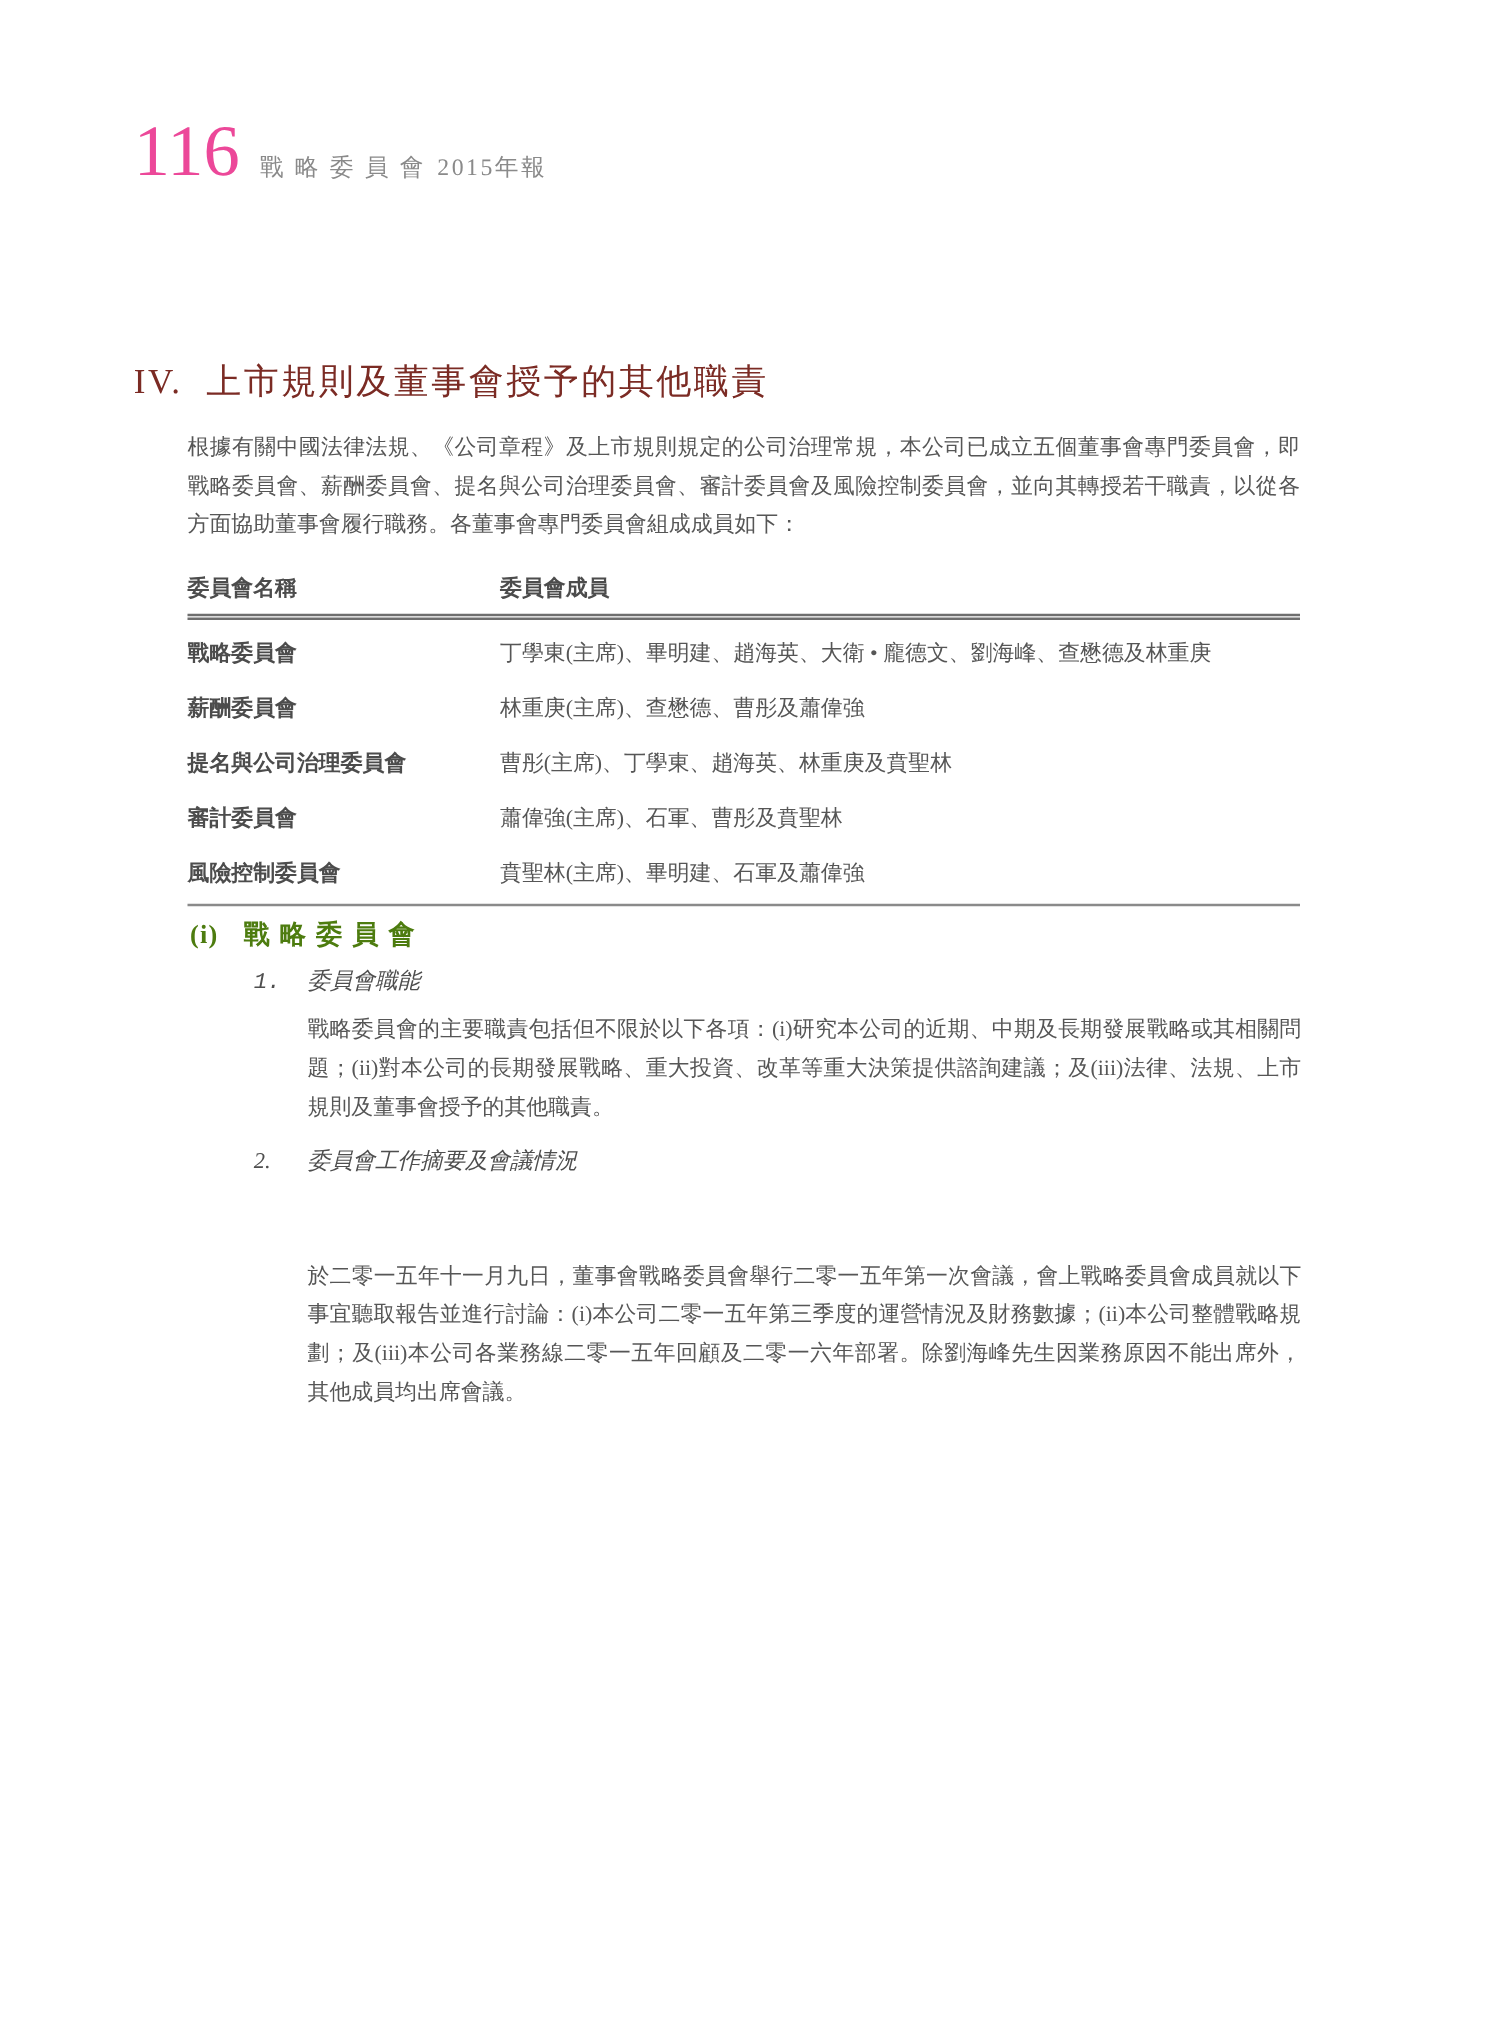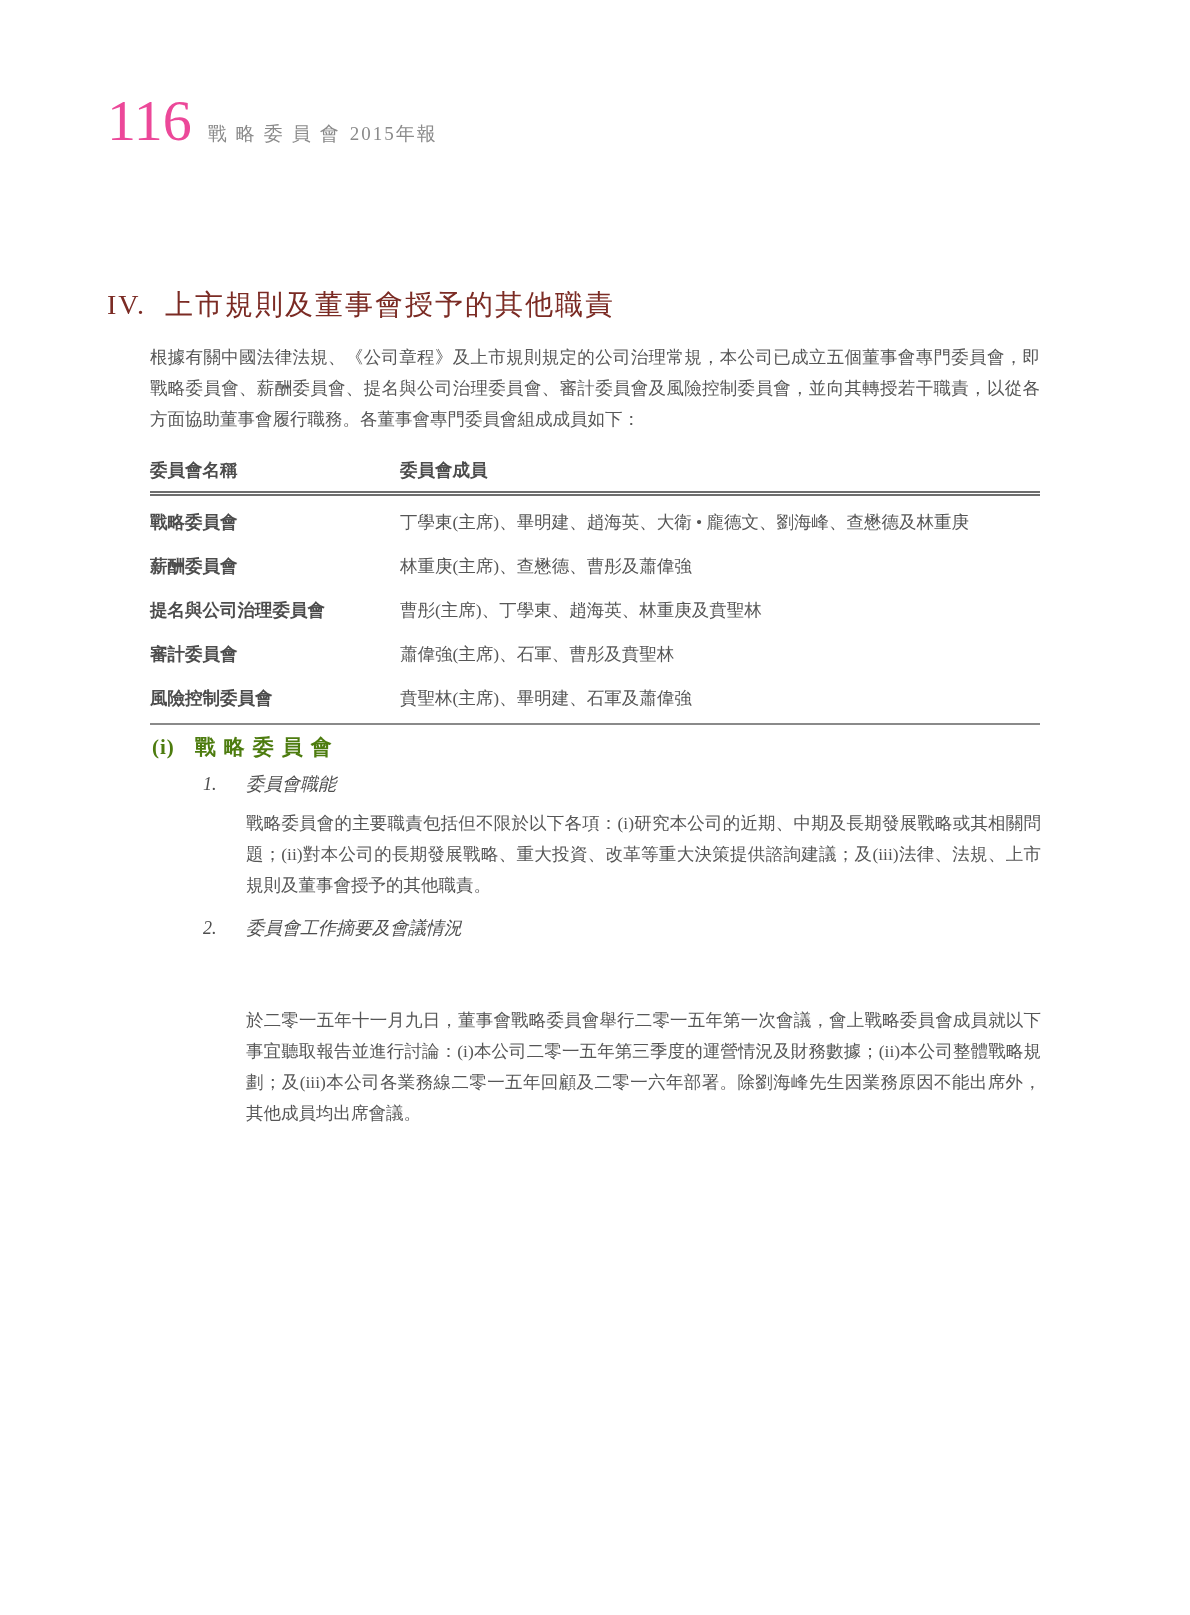--- a/index.html
+++ b/index.html
@@ -118,21 +118,21 @@
     left: 203px;
     font-size: 18px;
     font-style: italic;
     color: #4e4e4e;
     white-space: nowrap;
   }
   .sub-heading .sub-num {
     display: inline-block;
     width: 43px;
   }
-  .sub1-head { top: 772px; }
+  .sub1-head { top: 772px; font-family: Liberation Mono, monospace; }
   .sub2-head { top: 916px; }
 
   .sub-body {
     position: absolute;
     left: 246px;
     width: 795px;
     font-size: 17.5px;
     line-height: 31px;
     text-align: justify;
     color: #565656;

